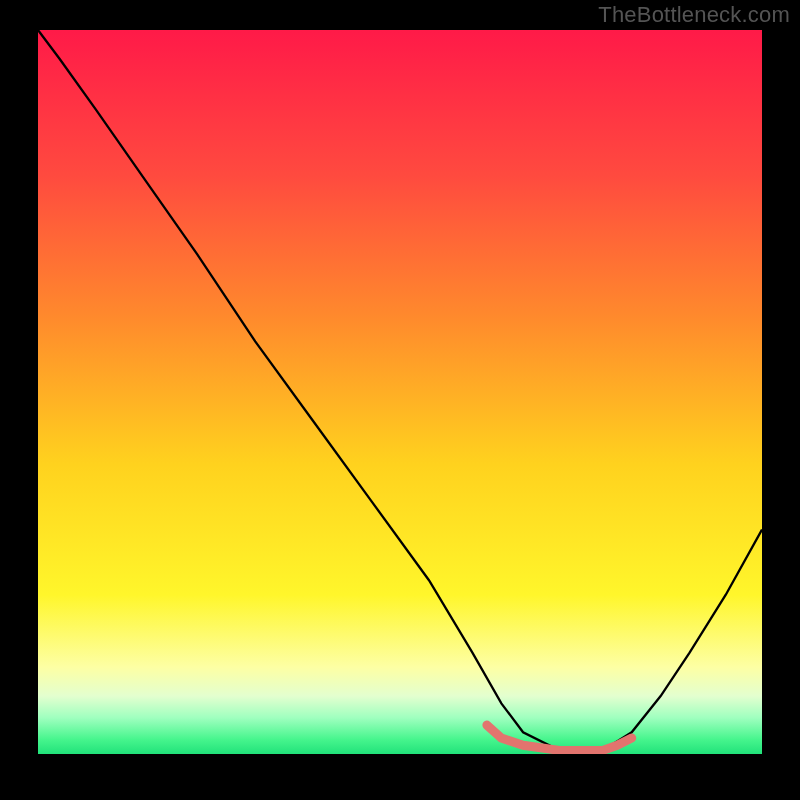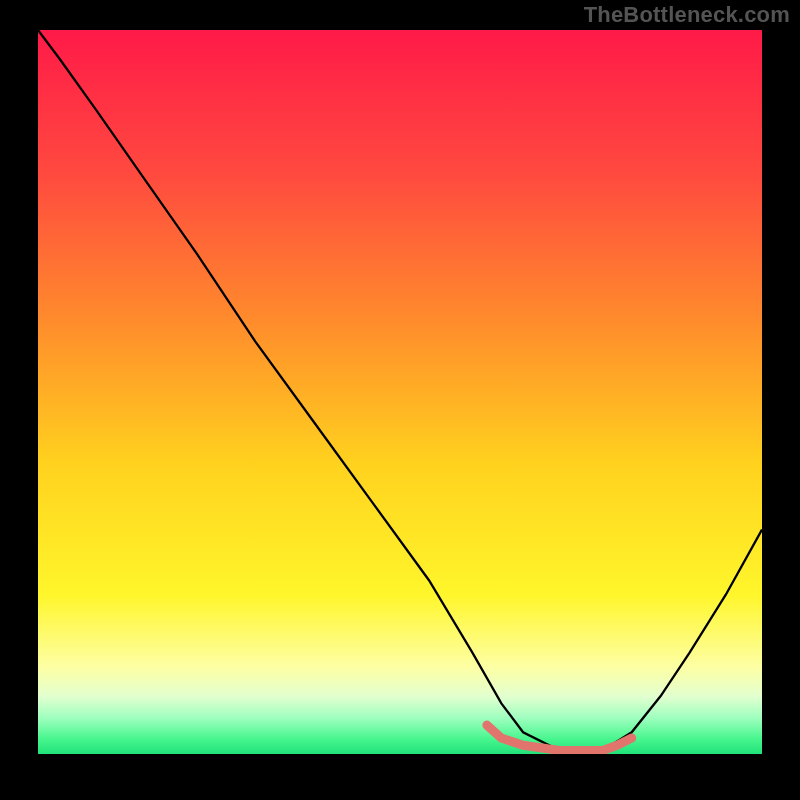--- a/index.html
+++ b/index.html
@@ -16,21 +16,21 @@
     width: 800px;
     height: 800px;
     background: #000;
   }
   .watermark {
     position: absolute;
     top: 2px;
     right: 10px;
     color: #545454;
     font-size: 22px;
-    font-weight: 700;
+    font-weight: 400;
     letter-spacing: 0.2px;
     z-index: 10;
   }
   .plot {
     position: absolute;
     left: 38px;
     top: 30px;
     width: 724px;
     height: 724px;
   }

